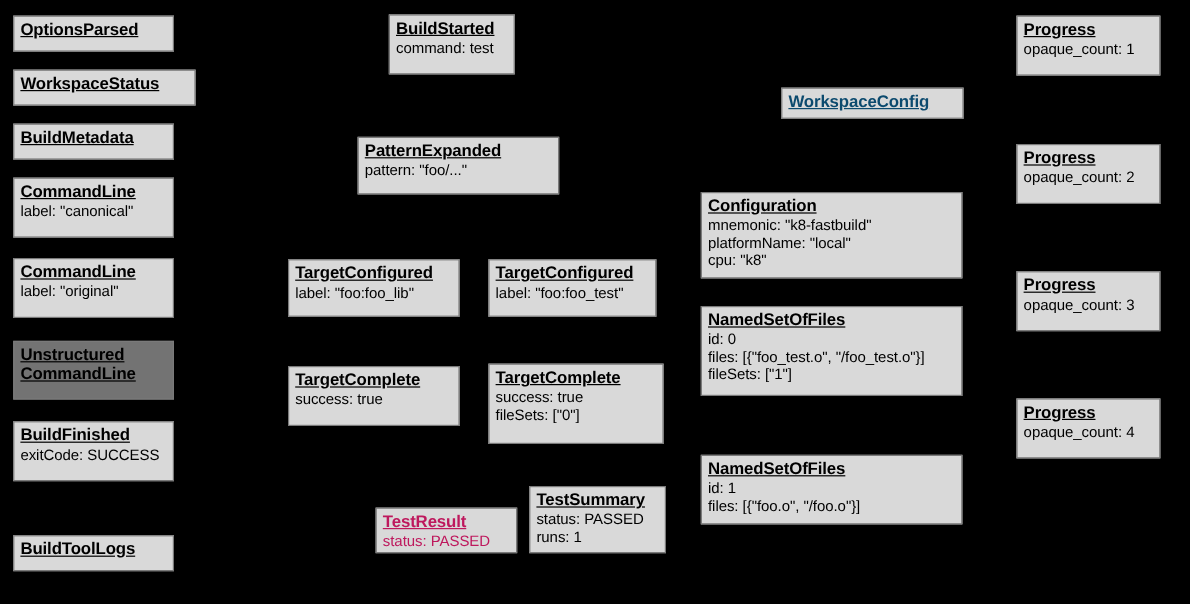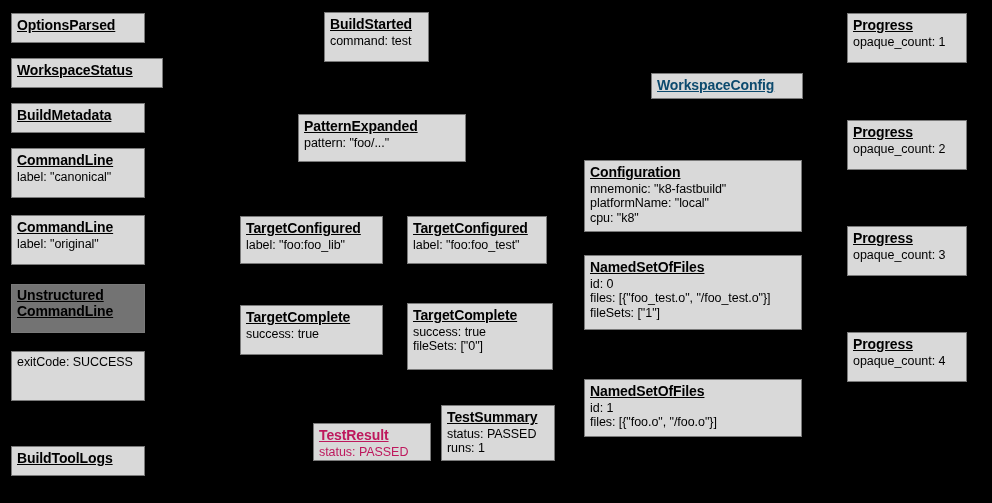--- a/index.html
+++ b/index.html
@@ -62,20 +62,21 @@
     </div>
     <div class="node" style="left: 11px; top: 215px; width: 134px; height: 50px; background: rgb(217, 217, 217); border-color: rgb(122, 122, 122); color: rgb(0, 0, 0);">
       <div><span class="node-title">CommandLine</span></div>
       <div class="node-fields">label: "original"</div>
     </div>
     <div class="node" style="left: 11px; top: 284px; width: 134px; height: 49px; background: #737373; border-color: rgb(122, 122, 122); color: rgb(0, 0, 0);">
       <div><span class="node-title">Unstructured
 CommandLine</span></div>
     </div>
     <div class="node" style="left: 11px; top: 351px; width: 134px; height: 50px; background: rgb(217, 217, 217); border-color: rgb(122, 122, 122); color: rgb(0, 0, 0);">
+      <div><span class="node-title">BuildFinished</span></div>
       <div class="node-fields">exitCode: SUCCESS</div>
     </div>
     <div class="node" style="left: 11px; top: 446px; width: 134px; height: 30px; background: rgb(217, 217, 217); border-color: rgb(122, 122, 122); color: rgb(0, 0, 0);">
       <div><span class="node-title">BuildToolLogs</span></div>
     </div>
     <div class="node" style="left: 300px; top: 12px; width: 105px; height: 50px; background: rgb(217, 217, 217); border-color: rgb(122, 122, 122); color: rgb(0, 0, 0); margin-left: 24px;">
       <div><span class="node-title">BuildStarted</span></div>
       <div class="node-fields">command: test</div>
     </div>
     <div class="node" style="left: 298px; top: 114px; width: 168px; height: 48px; background: rgb(217, 217, 217); border-color: rgb(122, 122, 122); color: rgb(0, 0, 0);">

